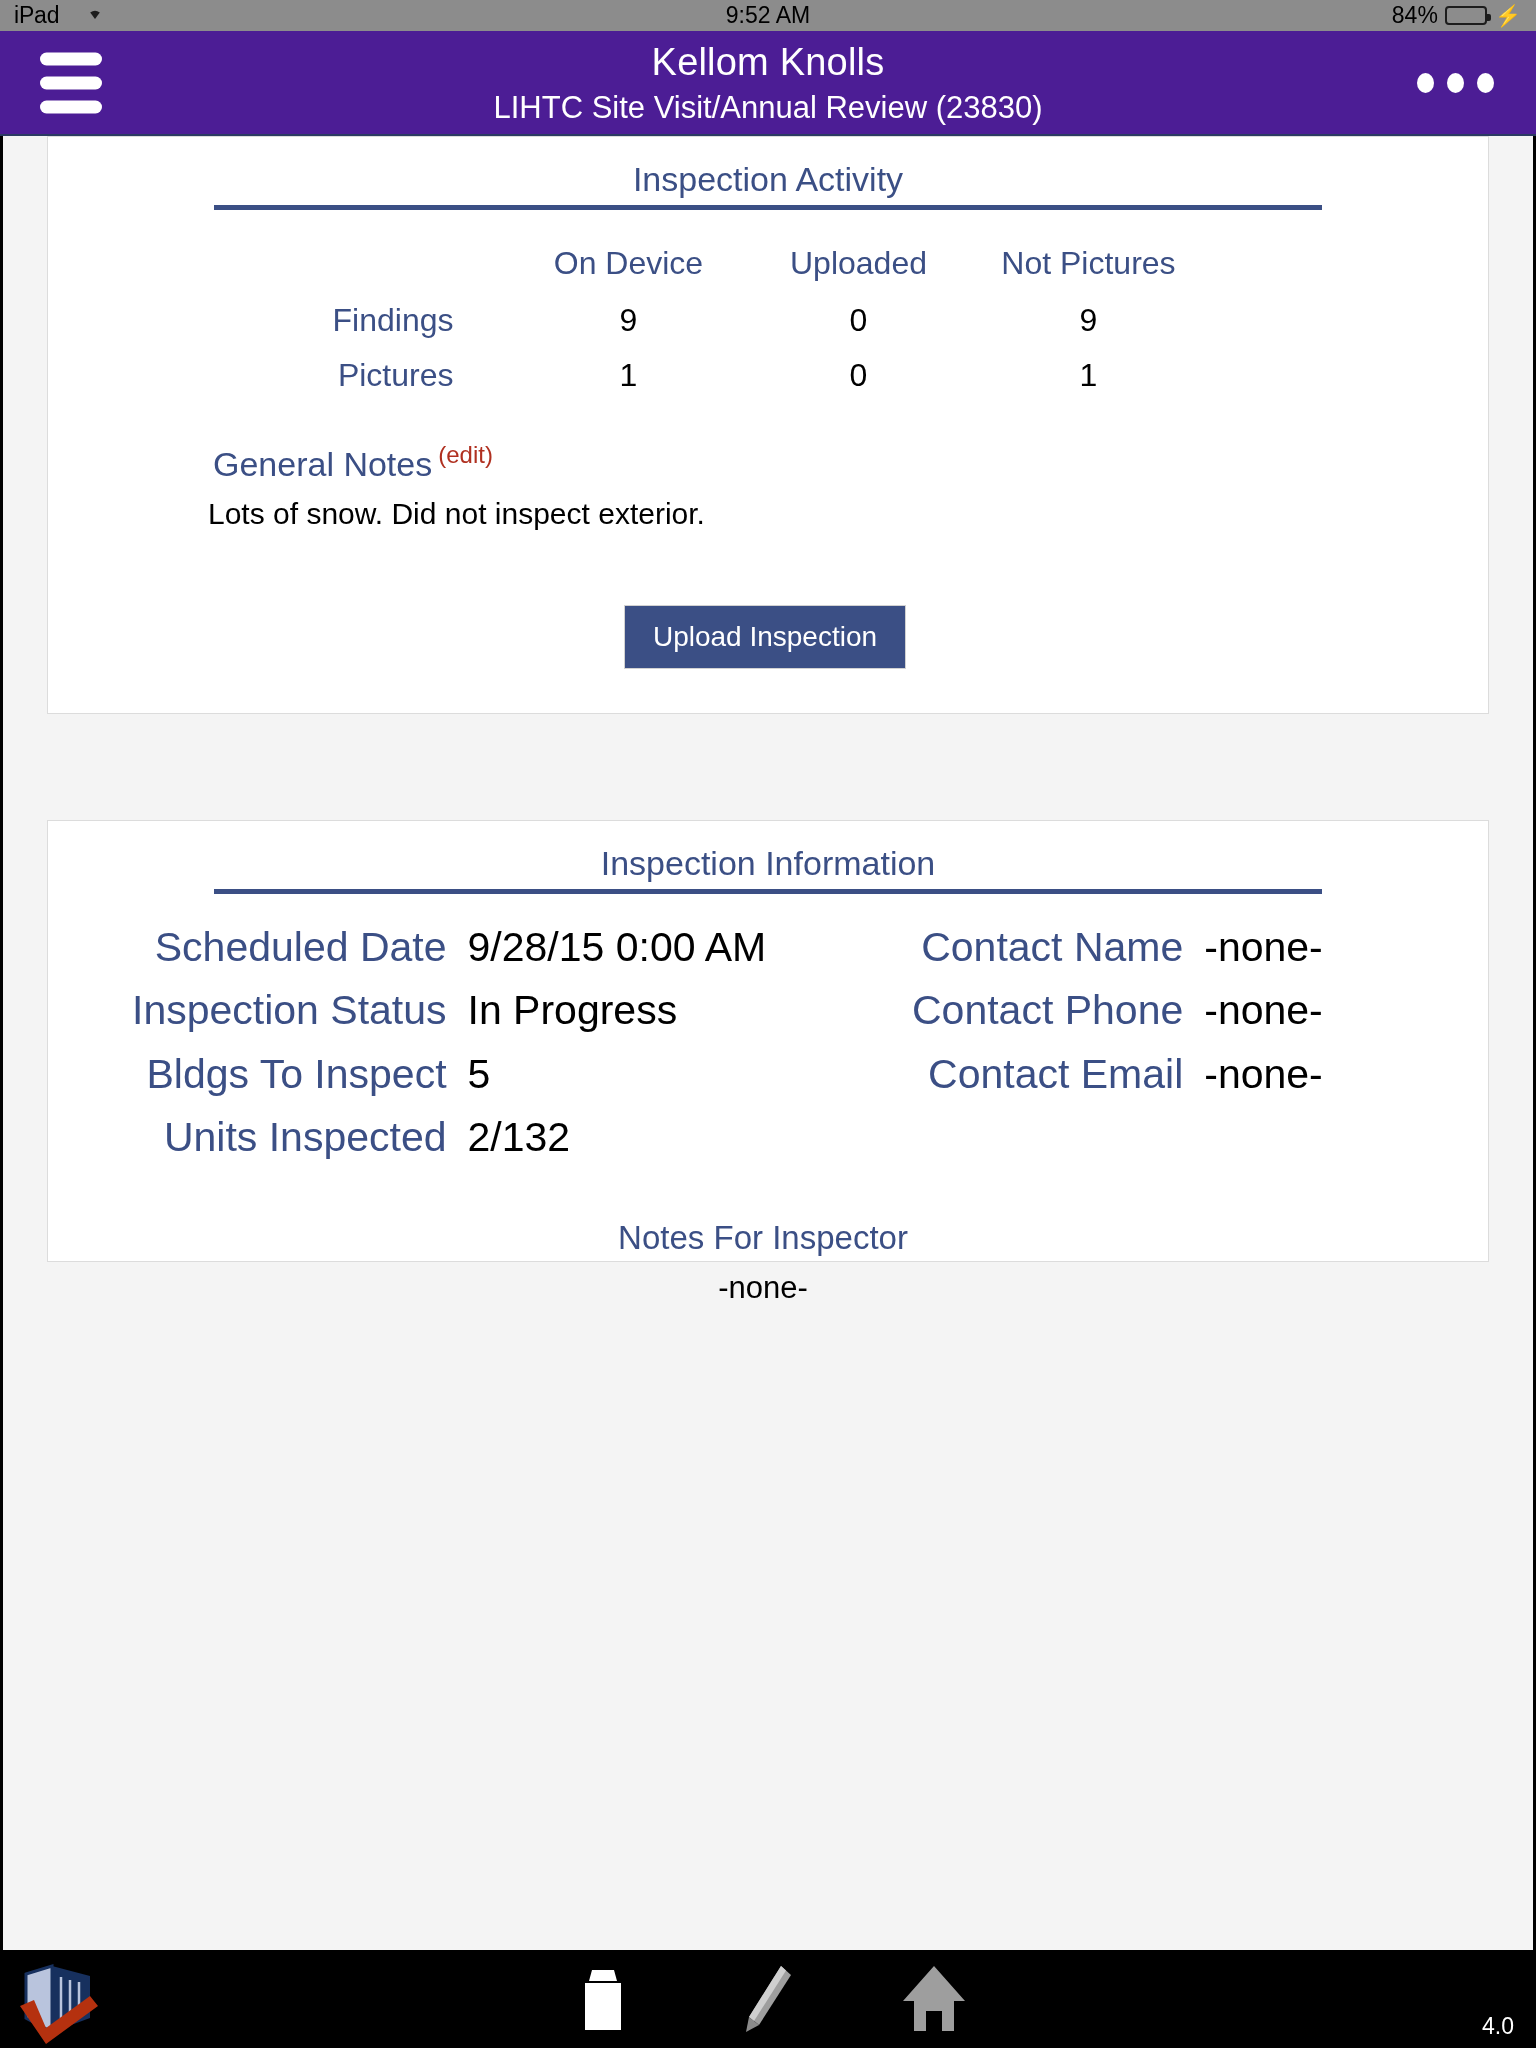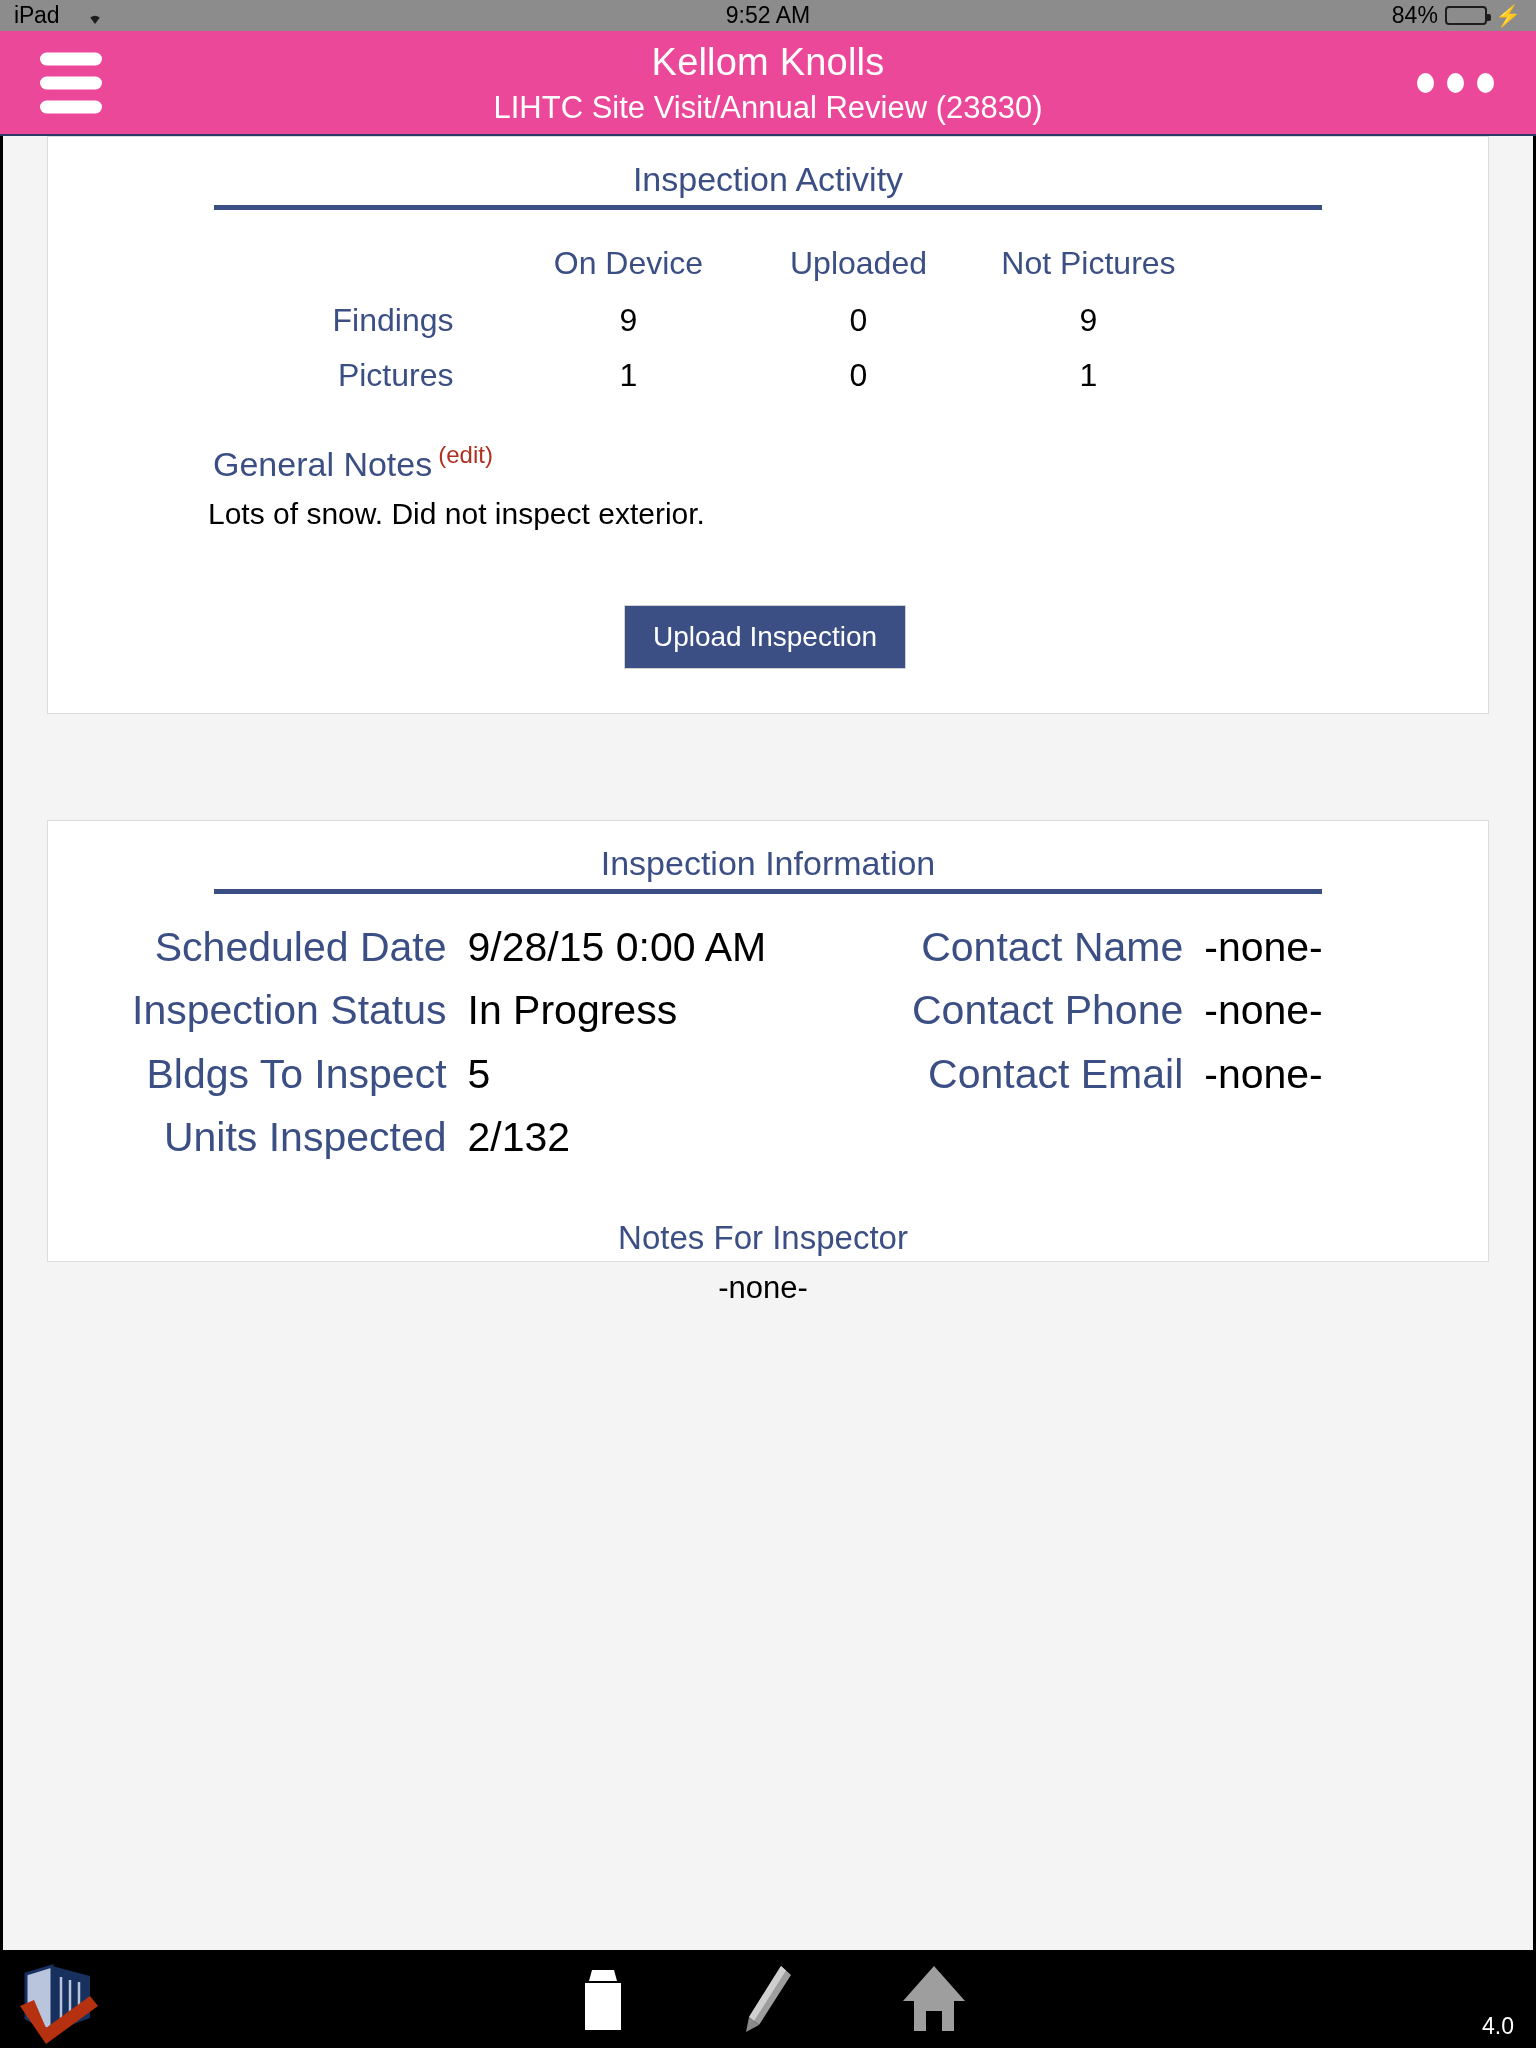--- a/index.html
+++ b/index.html
@@ -26,21 +26,21 @@
     height: 31px;
     background: #8c8c8c;
     display: flex;
     align-items: center;
     padding: 0 14px;
     font-size: 23px;
     color: #000;
     flex: 0 0 auto;
     position: relative;
   }
-  .sb-left { display: flex; align-items: center; gap: 24px; }
+  .sb-left { display: flex; gap: 24px; }
   .sb-device { font-size: 23px; letter-spacing: -0.2px; }
   .wifi-icon { display: inline-block; width: 24px; height: 18px; position: relative; }
   .wifi-icon svg { display: block; }
   .sb-center {
     position: absolute; left: 0; right: 0; text-align: center;
     font-size: 23px; font-weight: 400; pointer-events: none;
   }
   .sb-right {
     margin-left: auto; display: flex; align-items: center; gap: 7px;
     font-size: 23px; position: relative; z-index: 2;
@@ -52,21 +52,21 @@
   .batt::after {
     content: ""; position: absolute; right: -6px; top: 5.5px;
     width: 4px; height: 7px; background: #1d1d1d; border-radius: 0 2px 2px 0;
   }
   .batt-fill { height: 100%; background: #4cd964; border-radius: 1px; }
   .bolt { font-size: 21px; line-height: 1; margin-left: 2px; }
 
   
   .navbar {
     height: 105px;
-    background: #ec4899;
+    background: #4c1d95;
     border-bottom: 2px solid #2b3a63;
     display: flex;
     align-items: center;
     position: relative;
     flex: 0 0 auto;
   }
   .hamburger {
     position: absolute; left: 40px; top: 50%; transform: translateY(-50%);
     width: 62px; display: flex; flex-direction: column; gap: 11px;
     cursor: pointer;

